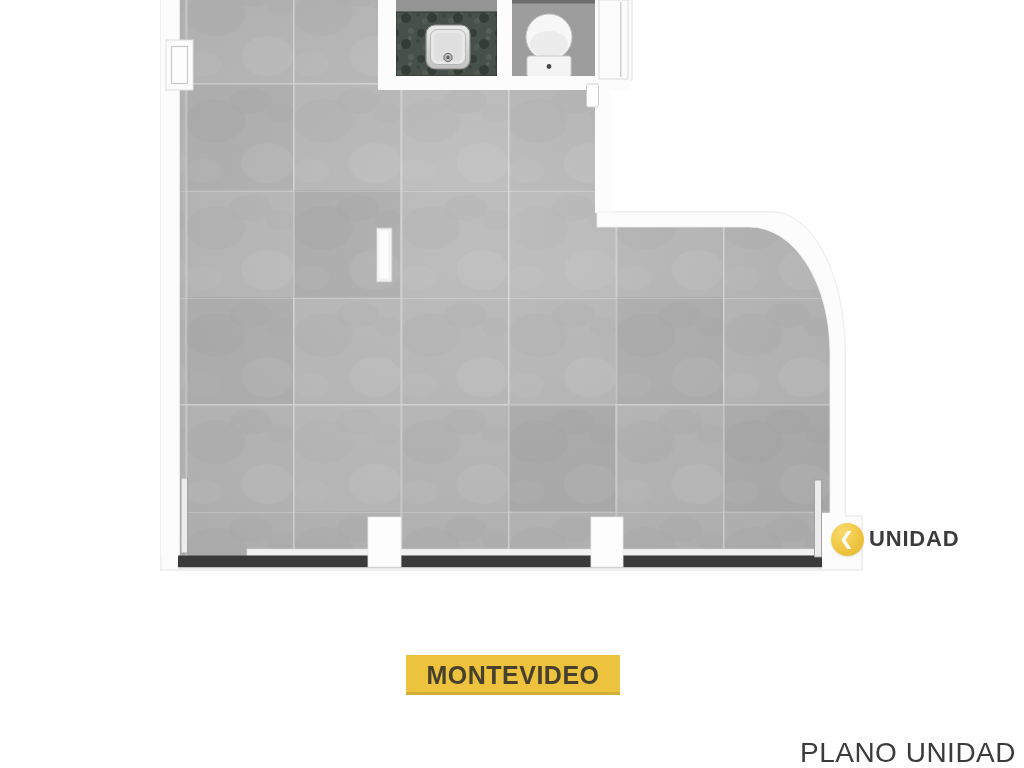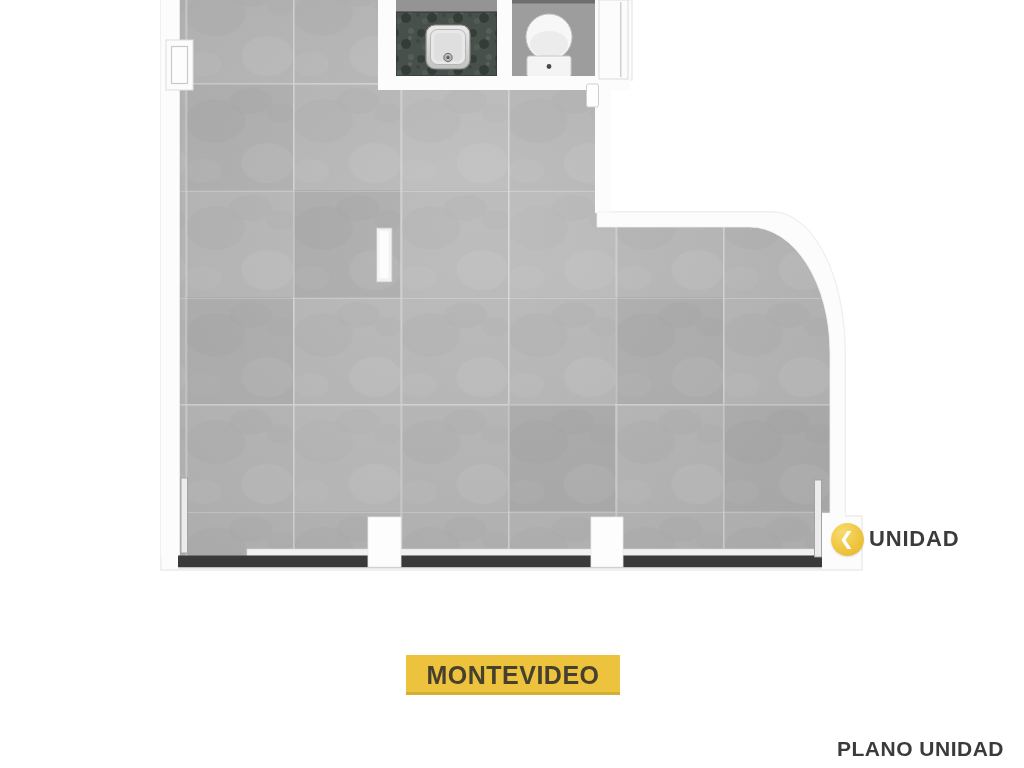--- a/index.html
+++ b/index.html
@@ -33,22 +33,22 @@
     position:absolute;left:406px;top:655px;width:214px;height:40px;
     background:var(--accent-yellow,#edc33d);
     display:flex;align-items:center;justify-content:center;
     box-shadow:inset 0 -3px 0 rgba(0,0,0,0.10);
   }
   .banner-label{
     font-size:25px;font-weight:bold;color:var(--banner-text,#47402f);letter-spacing:0.5px;
   }
   
   .caption{
-    position:absolute;right:20px;top:737px;
-    font-size:21px;font-weight:bold;color:var(--label-text,#3f3f3f);letter-spacing:0.5px;
+    position:absolute;right:8px;top:737px;
+    font-size:28px;font-weight:normal;color:var(--label-text,#3f3f3f);letter-spacing:0.5px;
     white-space:nowrap;
   }
 </style>
 </head>
 <body>
 
 <div class="canvas">
 
   <svg class="plan-svg" width="1024" height="600" viewBox="0 0 1024 600" aria-hidden="true">
     <defs>

